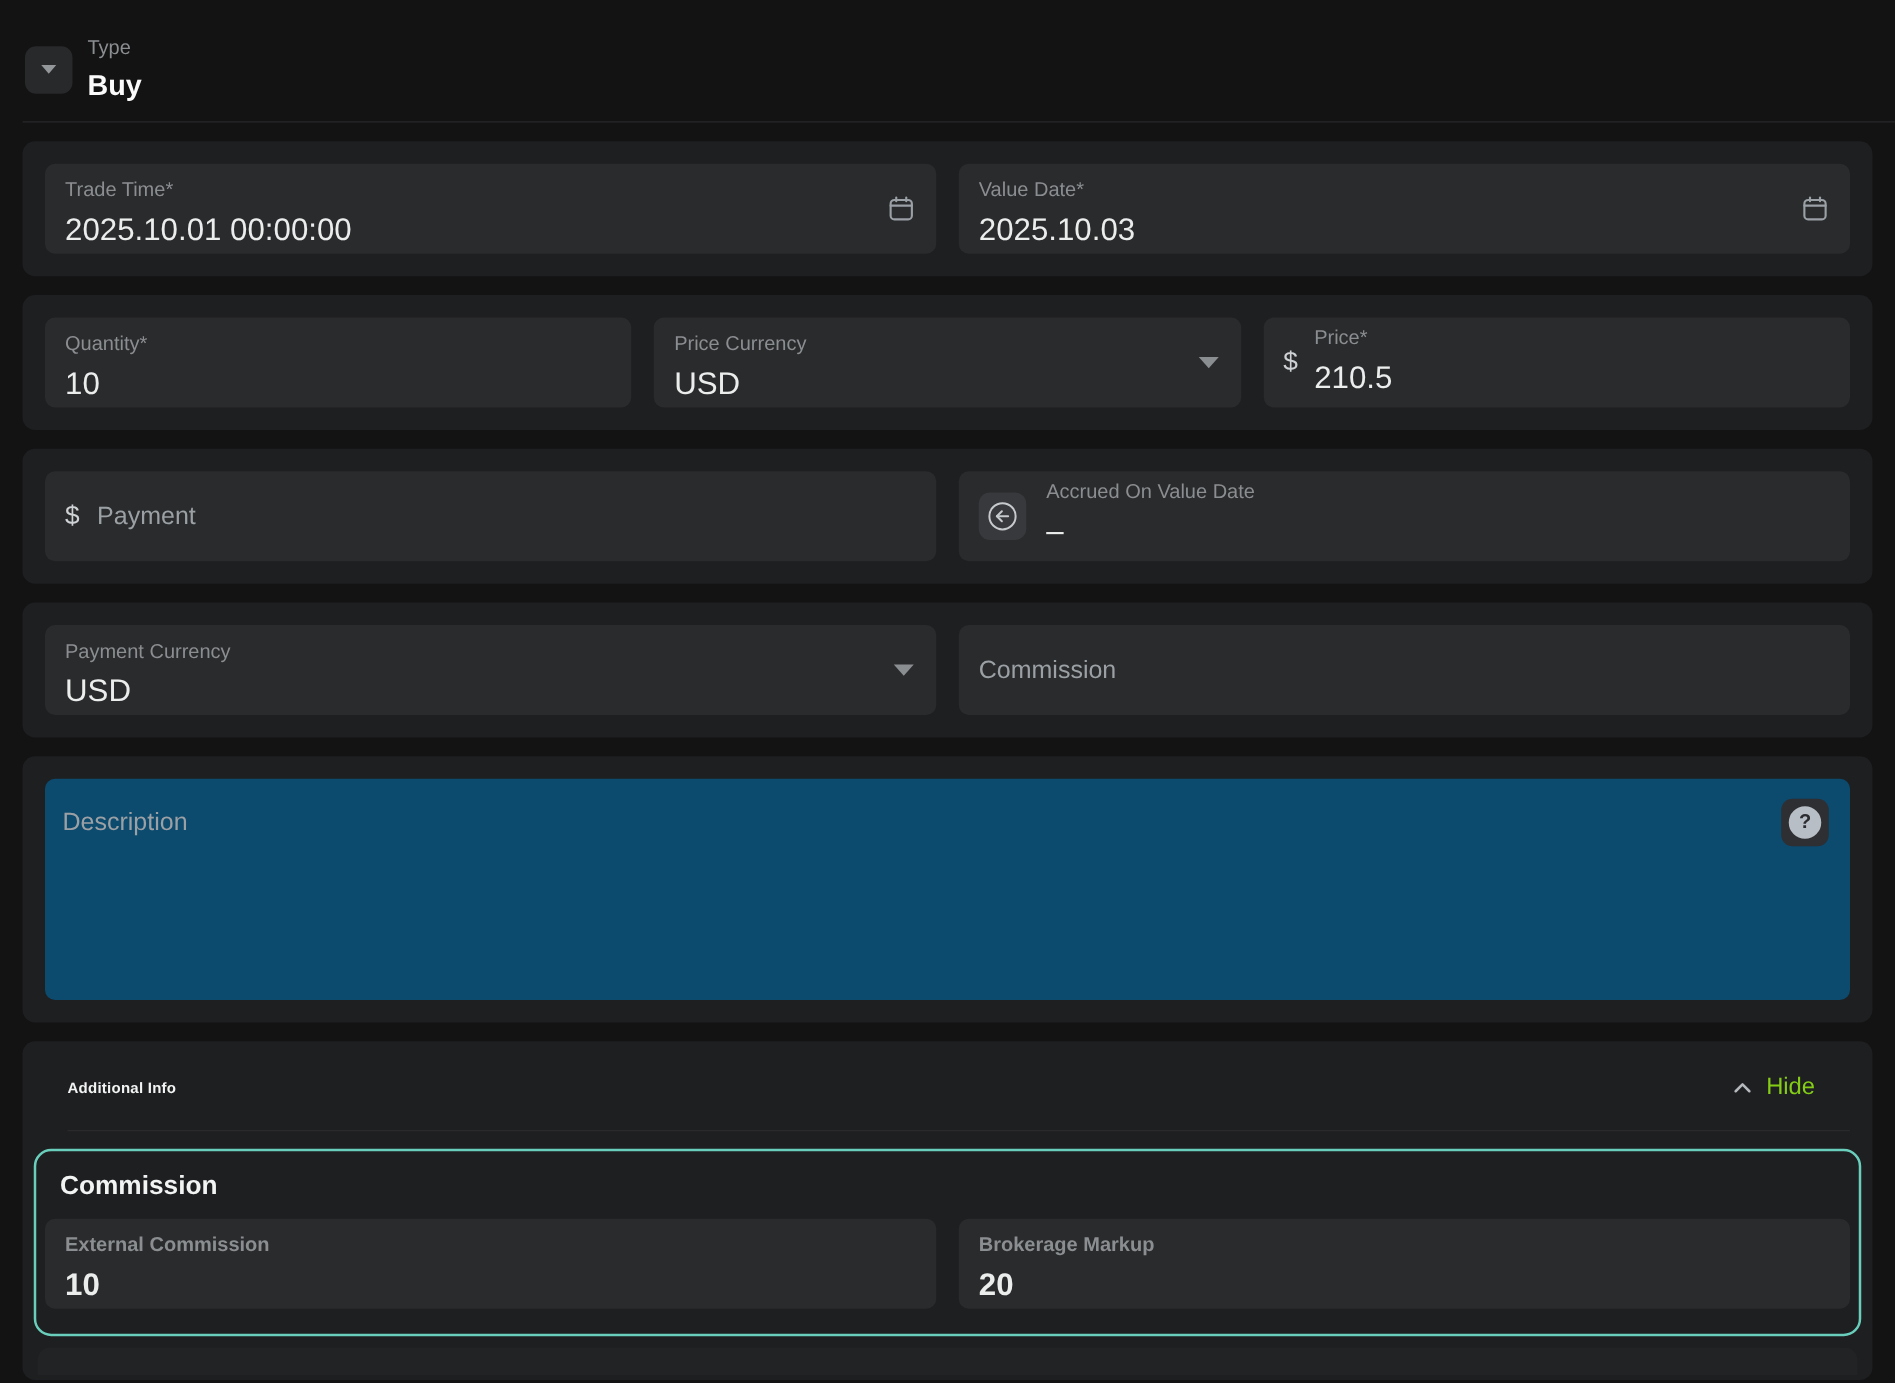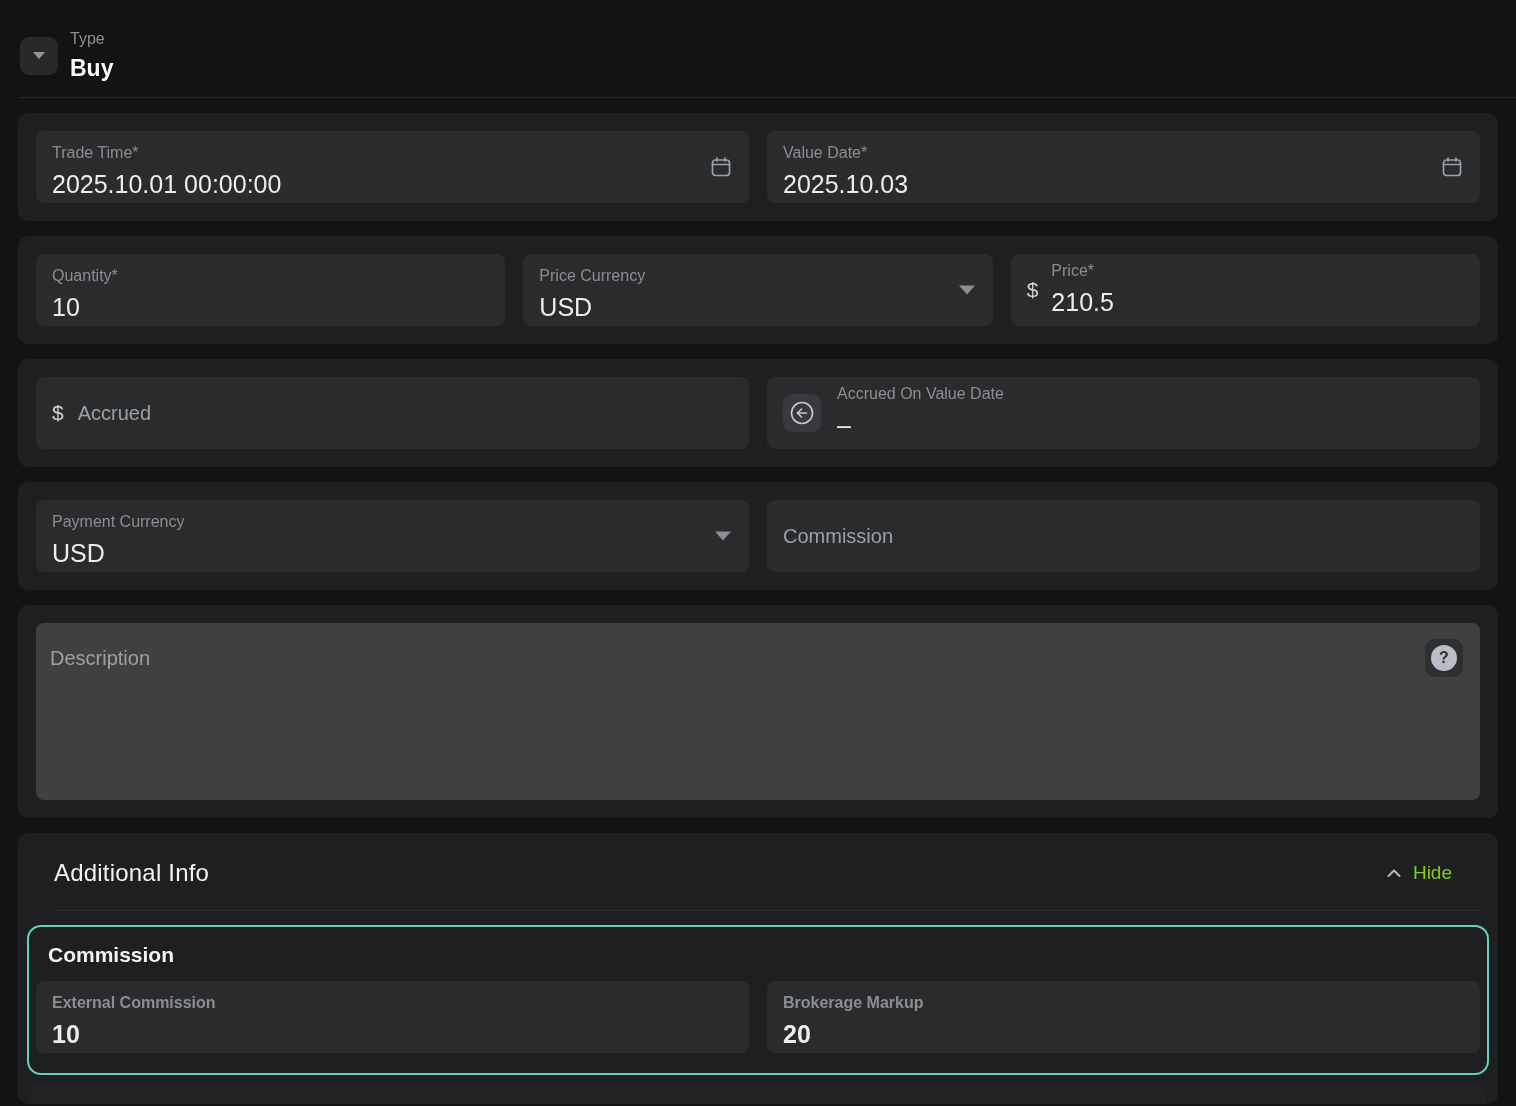--- a/index.html
+++ b/index.html
@@ -57,41 +57,41 @@
   .field.dropdown { cursor: pointer; }
 
   .sq-icon-btn {
     width: 38px; height: 38px; border: none; border-radius: 9px;
     background: #38393c; display: flex; align-items: center; justify-content: center;
     cursor: pointer; flex: 0 0 auto;
   }
 
   
   .desc-field {
-    background: #404040; border-radius: 8px; height: 177px; flex: 1;
+    background: #0c4a6e; border-radius: 8px; height: 177px; flex: 1;
     padding: 24px 16px 16px 14px; position: relative; cursor: text;
   }
   .help-btn {
     position: absolute; top: 16px; right: 17px; width: 38px; height: 38px;
     border: none; border-radius: 9px; background: #2e2f32;
     display: flex; align-items: center; justify-content: center; cursor: pointer;
   }
   .help-circle {
     width: 26px; height: 26px; border-radius: 50%; background: #b8bec6;
     color: #2c2d30; font-size: 16px; font-weight: 700;
     display: flex; align-items: center; justify-content: center;
   }
 
   
   .addinfo { display: block; padding: 0; height: 271px; overflow: hidden; }
   .addinfo-header {
     display: flex; align-items: center; justify-content: space-between;
     padding: 26px 46px 0 36px;
   }
-  .addinfo-title { font-size: 24px; font-weight: 400; color: #f2f3f3; letter-spacing: 0.2px; }
+  .addinfo-title { font-size: 12px; font-weight: 700; color: #f2f3f3; letter-spacing: 0.2px; }
   .hide-btn {
     display: flex; align-items: center; gap: 9px; background: none; border: none;
     color: #84cc16; font-size: 19px; cursor: pointer; font-family: inherit;
   }
   .addinfo-divider { height: 1px; background: #2a2a2c; margin: 23px 18px 0 36px; }
 
   .commission-box {
     margin: 14px 9px 0 9px; border: 2px solid #69cebb; border-radius: 14px;
     padding: 14px 7px 20px 7px;
   }
@@ -166,21 +166,21 @@
       <span>
         <span class="f-label" style="display:block">Price*</span>
         <span class="f-value" style="display:block">210.5</span>
       </span>
     </div>
   </div>
 
   <div class="card">
     <div class="field center">
       <span class="dollar">$</span>
-      <span class="placeholder">Accrued</span>
+      <span class="placeholder">Payment</span>
     </div>
     <div class="field center" style="gap:16px;">
       <button class="sq-icon-btn">
         <span>
           <svg width="28" height="28" viewBox="0 0 28 28" fill="none" stroke="#c7cacd" stroke-width="1.6" stroke-linecap="round" stroke-linejoin="round">
             <circle cx="14" cy="14" r="10.5"></circle>
             <line x1="9.5" y1="14" x2="18.5" y2="14"></line>
             <polyline points="13.5,10 9.5,14 13.5,18"></polyline>
           </svg>
         </span>

